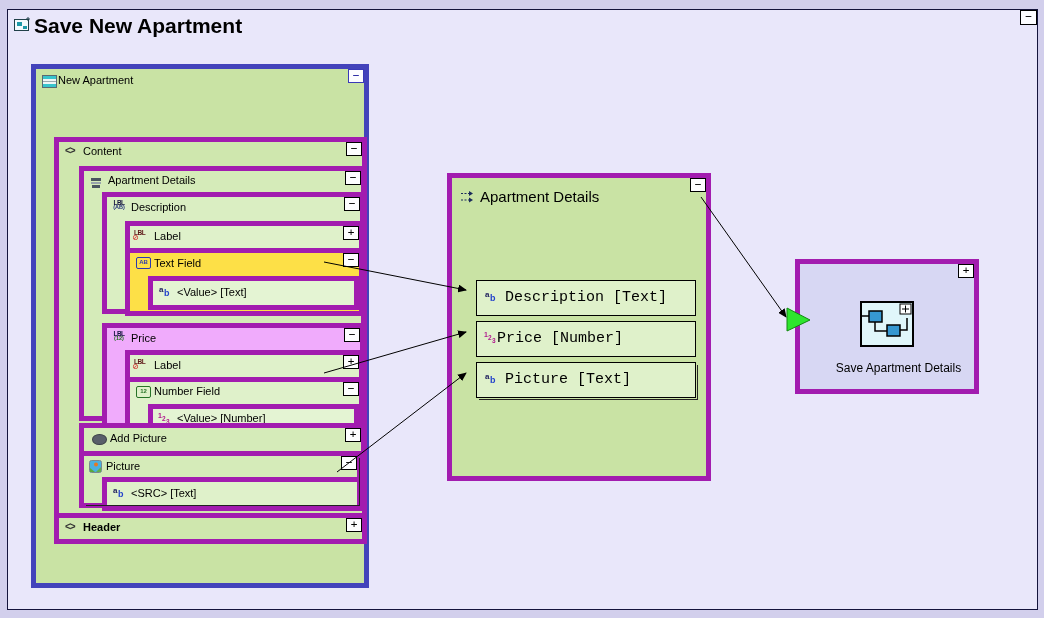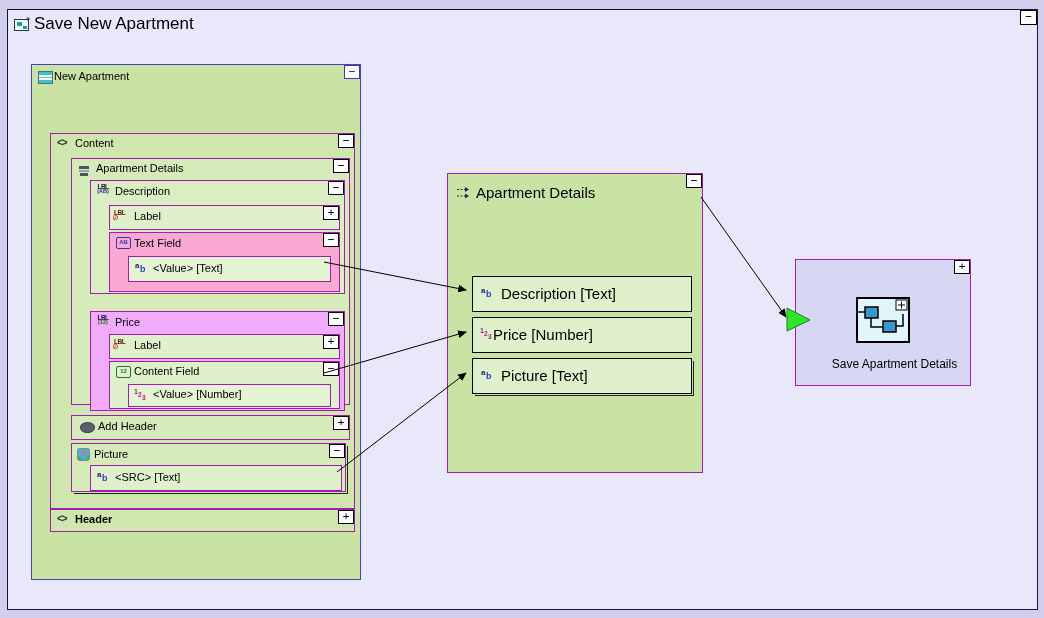--- a/index.html
+++ b/index.html
@@ -6,21 +6,21 @@
   body{
     width:1044px;height:618px;position:relative;overflow:hidden;
     background:#d2cfec;
     font-family:"Liberation Sans","DejaVu Sans",sans-serif;
     color:#000;
   }
   .frame{
     position:absolute;left:7px;top:9px;width:1029px;height:599px;
     border:1px solid #14143c;background:#e9e7fa;
   }
-  .node{position:absolute;border:1px solid #a21caf;}
+  .node{position:absolute;border:5px solid #a21caf;}
   .nlabel{position:absolute;font-size:11px;line-height:13px;white-space:nowrap;}
   .cbtn{
     position:absolute;top:0;right:0;width:14px;height:12px;
     background:#fdfdff;border:1px solid #000;
     font-size:11px;line-height:11px;text-align:center;cursor:pointer;
     font-family:"DejaVu Sans Mono",monospace;
   }
   .cbtn-blue{border-color:#3a3ab8;color:#2020a0;}
   .shadow::after{
     content:"";position:absolute;left:2px;top:2px;width:100%;height:100%;
@@ -48,22 +48,22 @@
   .ic-ab .gb{position:absolute;left:5px;top:1px;font-size:9px;font-weight:bold;color:#2342cc;}
   .ic-123{width:14px;height:12px;color:#b0188e;font-weight:bold;}
   .ic-123 .g1{position:absolute;left:0;top:-2px;font-size:7px;}
   .ic-123 .g2{position:absolute;left:4px;top:1px;font-size:6.5px;}
   .ic-123 .g3{position:absolute;left:8px;top:4px;font-size:6.5px;}
   .ic-oval{width:13px;height:9px;border-radius:50%;background:#59606a;border:1px solid #3c4248;}
   .link-svg{position:absolute;left:0;top:0;z-index:10;pointer-events:none;}
   .unit-label{position:absolute;left:0;right:0;text-align:center;font-size:12px;}
   .ptitle{position:absolute;font-size:15px;white-space:nowrap;}
   .prow{position:absolute;border:1px solid #000;}
-  .prow .nlabel{font-size:15px;line-height:17px;}
-  .main-title{position:absolute;font-size:17px;letter-spacing:0;white-space:nowrap;}
+  .prow .nlabel{font-size:15px;line-height:17px;font-family:Liberation Mono, monospace;}
+  .main-title{position:absolute;font-size:21px;letter-spacing:0;white-space:nowrap;font-weight:bold;}
 </style>
 </head>
 <body>
 
 <div class="frame">
 
   <span class="cbtn" style="width:15px;height:13px;">−</span>
 
   <span class="ic" style="left:5px;top:6px;">
     <svg width="19" height="18" viewBox="0 0 19 18">
@@ -113,21 +113,21 @@
 
           <div class="node" style="left:18px;top:24px;width:229px;height:23px;background:#dff1ca;">
             <span class="ic ic-lblslash" style="left:4px;top:3px;">
               <span class="l1">LBL</span>
               <span class="slash">⊘</span>
             </span>
             <span class="nlabel" style="left:24px;top:4px;">Label</span>
             <span class="cbtn">+</span>
           </div>
 
-          <div class="node" style="left:18px;top:51px;width:229px;height:58px;background:#f9a8d4;">
+          <div class="node" style="left:18px;top:51px;width:229px;height:58px;background:#fde047;">
             <span class="ic ic-boxfield blue" style="left:6px;top:4px;">AB</span>
             <span class="nlabel" style="left:24px;top:4px;">Text Field</span>
             <span class="cbtn">−</span>
             <div class="node" style="left:18px;top:23px;width:201px;height:24px;background:#e4f4d3;">
               <span class="ic ic-ab" style="left:6px;top:6px;">
                 <span class="ga">a</span>
                 <span class="gb">b</span>
               </span>
               <span class="nlabel" style="left:24px;top:5px;">&lt;Value&gt; [Text]</span>
             </div>
@@ -146,37 +146,37 @@
             <span class="ic ic-lblslash" style="left:4px;top:3px;">
               <span class="l1">LBL</span>
               <span class="slash">⊘</span>
             </span>
             <span class="nlabel" style="left:24px;top:4px;">Label</span>
             <span class="cbtn">+</span>
           </div>
 
           <div class="node" style="left:18px;top:49px;width:229px;height:46px;background:#dff1ca;">
             <span class="ic ic-boxfield green" style="left:6px;top:4px;">12</span>
-            <span class="nlabel" style="left:24px;top:3px;">Content Field</span>
+            <span class="nlabel" style="left:24px;top:3px;">Number Field</span>
             <span class="cbtn">−</span>
             <div class="node" style="left:18px;top:22px;width:201px;height:21px;background:#e4f4d3;">
               <span class="ic ic-123" style="left:5px;top:5px;">
                 <span class="g1">1</span>
                 <span class="g2">2</span>
                 <span class="g3">3</span>
               </span>
               <span class="nlabel" style="left:24px;top:3px;">&lt;Value&gt; [Number]</span>
             </div>
           </div>
         </div>
       </div>
 
       <div class="node" style="left:20px;top:281px;width:277px;height:23px;background:#d5ebb9;">
         <span class="ic ic-oval" style="left:8px;top:6px;"></span>
-        <span class="nlabel" style="left:26px;top:4px;">Add Header</span>
+        <span class="nlabel" style="left:26px;top:4px;">Add Picture</span>
         <span class="cbtn">+</span>
       </div>
 
       <div class="node shadow" style="left:20px;top:309px;width:273px;height:47px;background:#d5ebb9;">
         <span class="ic" style="left:5px;top:3px;">
           <svg width="13" height="13" viewBox="0 0 13 13">
             <rect x="0.5" y="0.5" width="12" height="12" rx="2" fill="#4ab0e0" stroke="#7a8890"></rect>
             <path d="M1 12 L1 8 L6 12 Z" fill="#5aa83c"></path>
             <path d="M12 12 L12 7 L7 12 Z" fill="#63b048"></path>
             <circle cx="7" cy="4.5" r="2" fill="#e87820"></circle>

